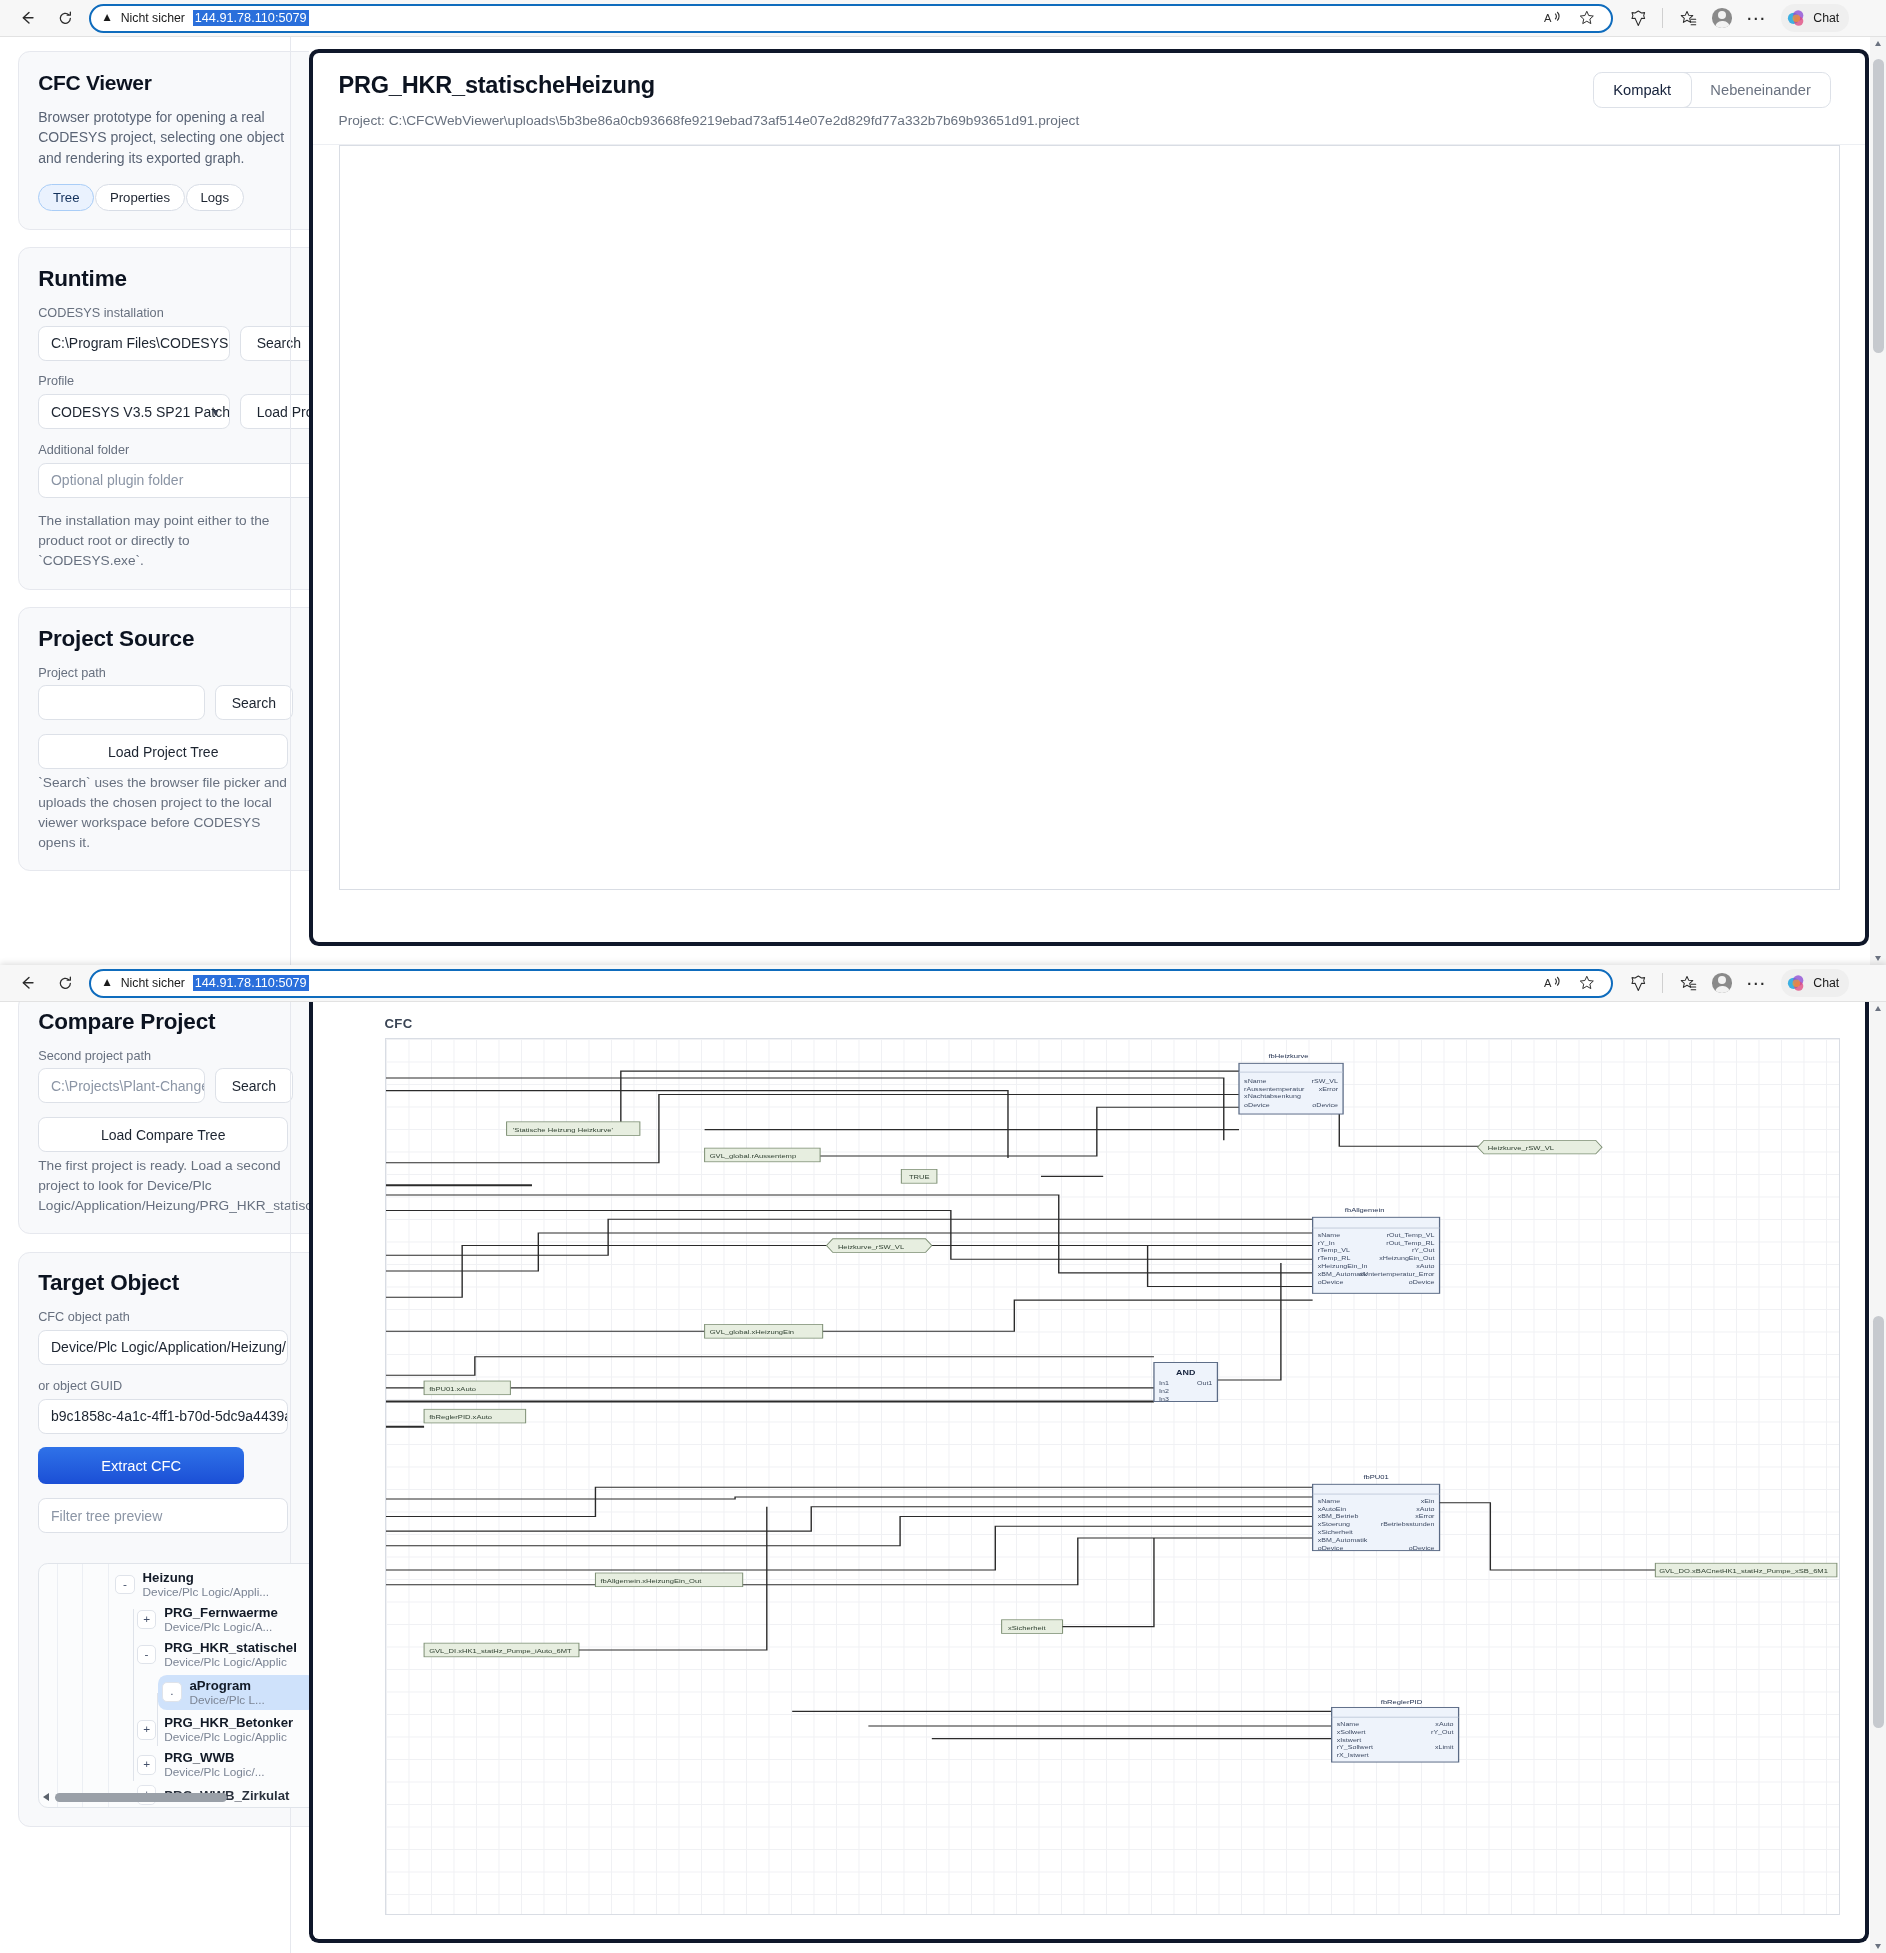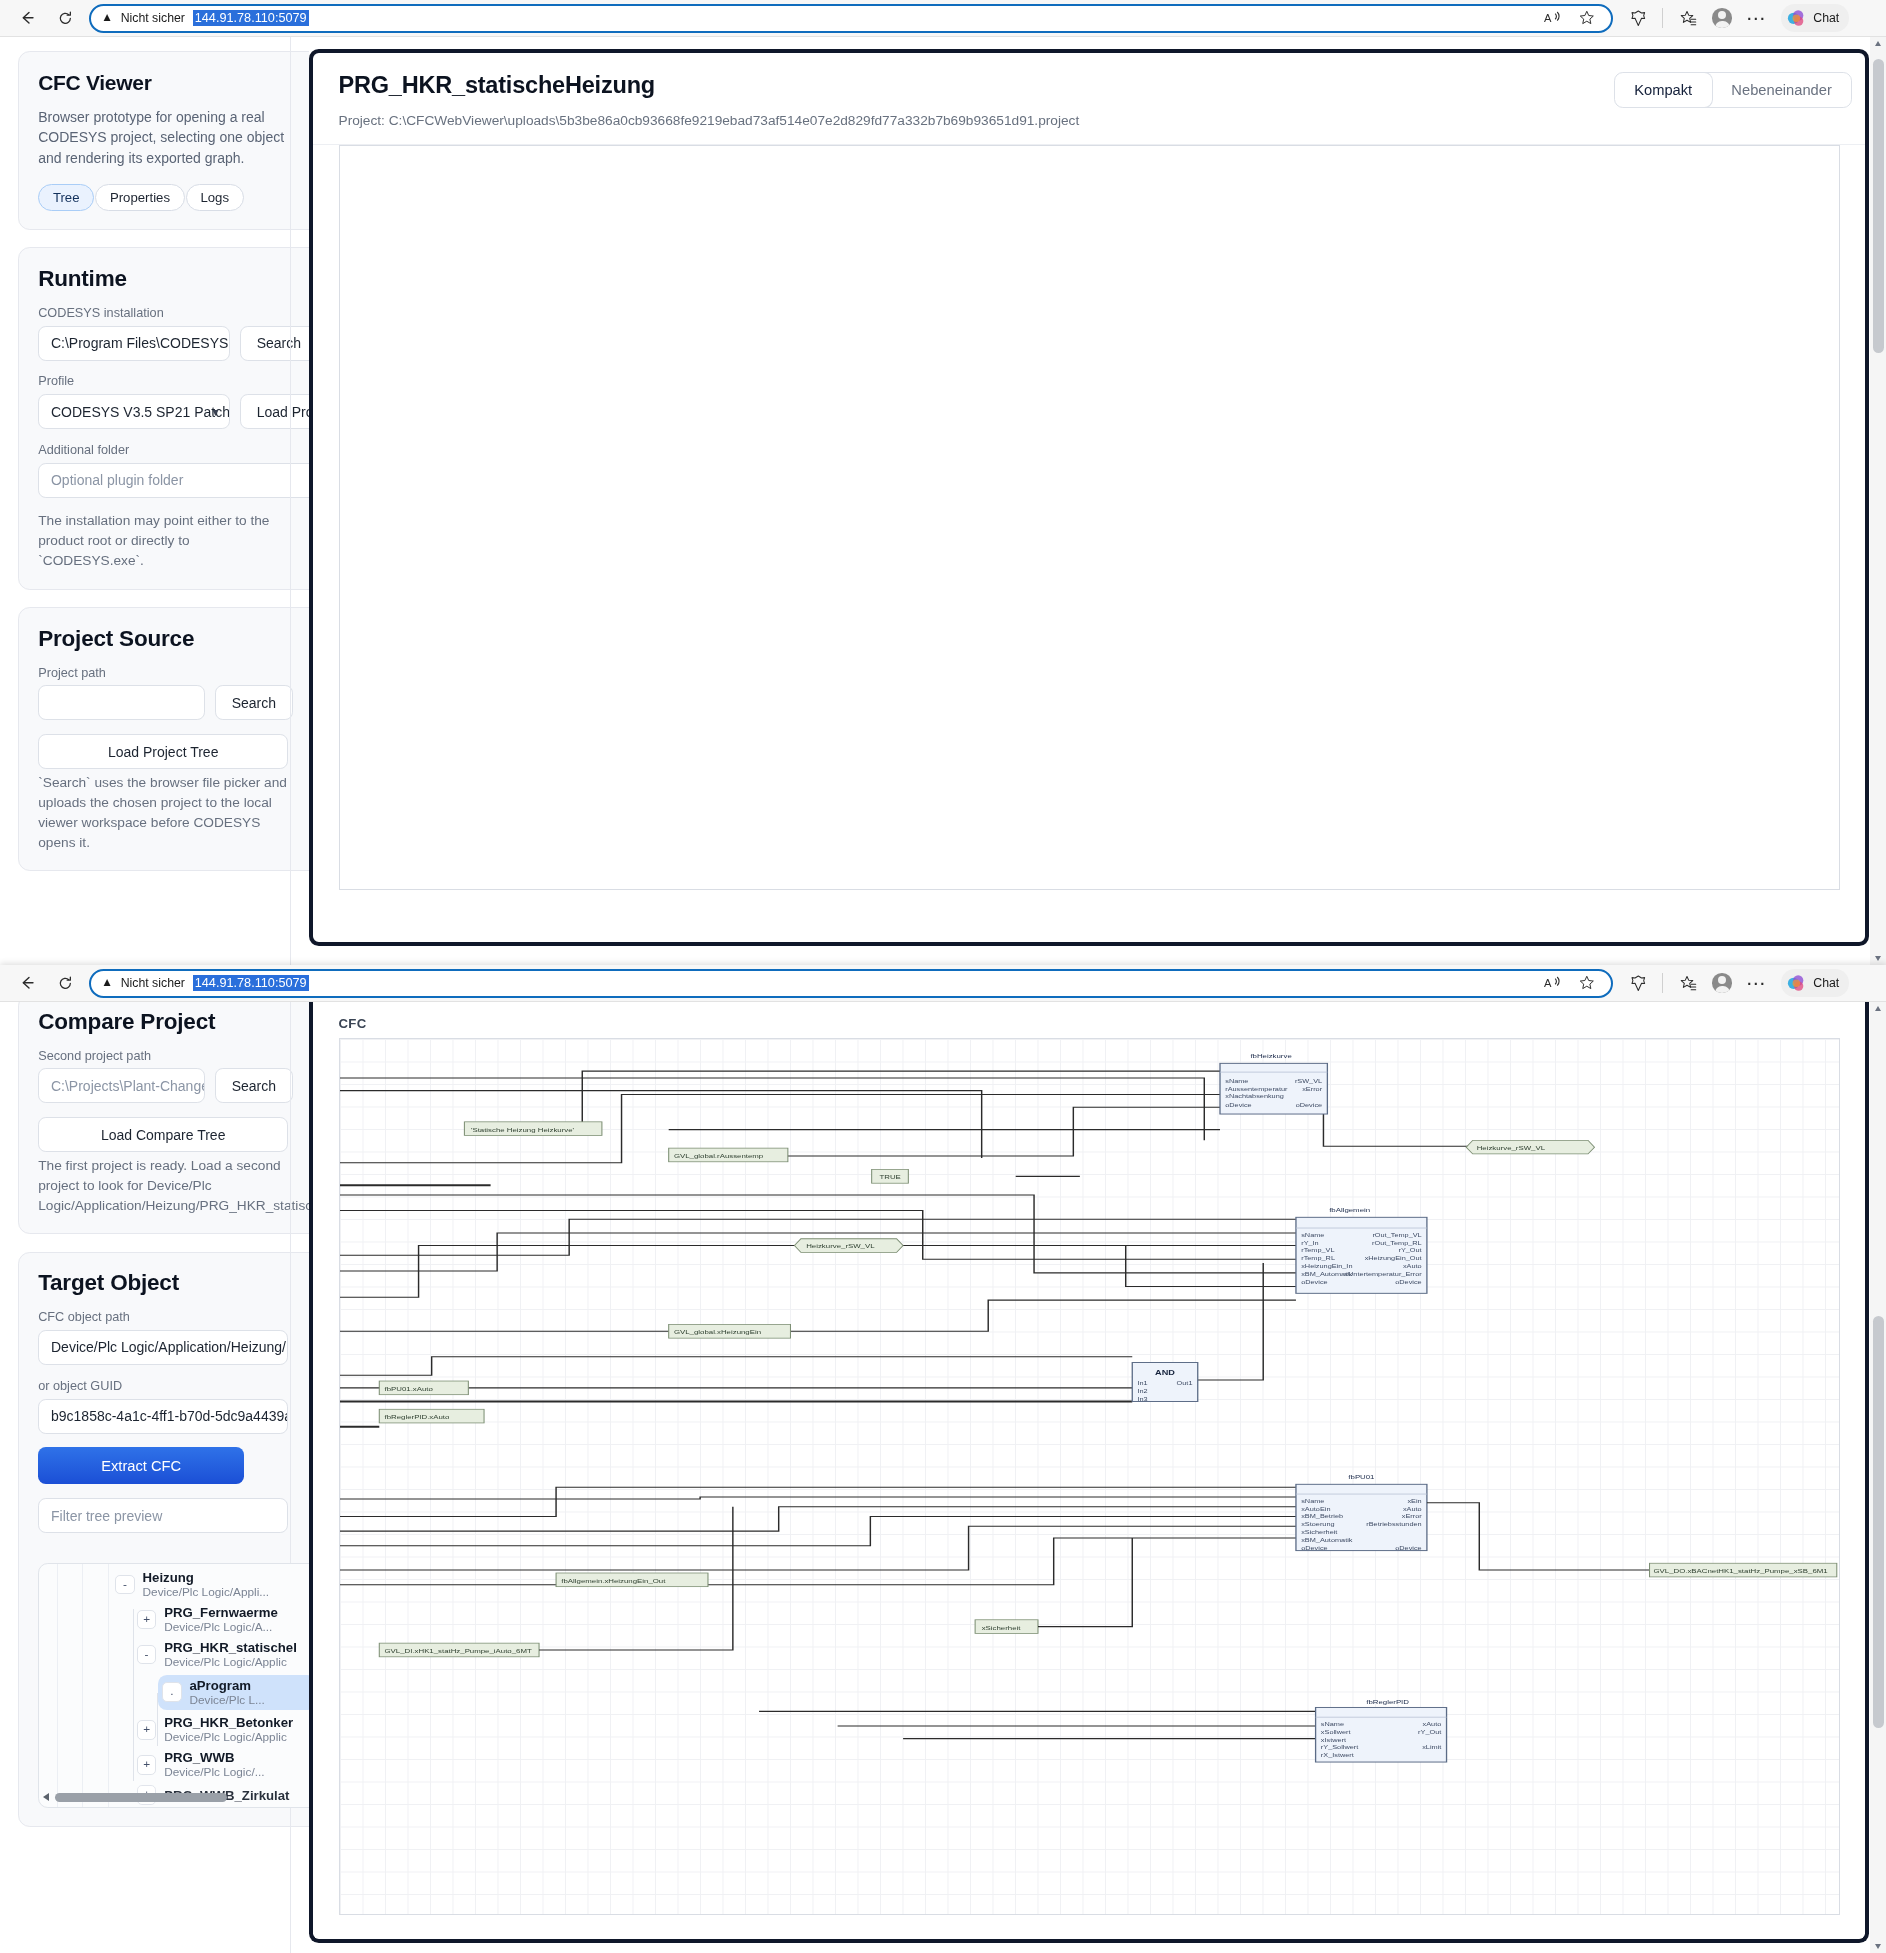--- a/index.html
+++ b/index.html
@@ -119,21 +119,21 @@
 
   
   .main { flex:1 1 auto; padding:11.8px 17.6px 0 0; min-width:0; }
   .panel {
     background:#ffffff; border:4px solid #0f172a; border-radius:9.8px; overflow:hidden;
   }
   .panel-head { padding:19.6px 25.5px 15.7px; position:relative; border-bottom:1px solid #edeff3;}
   .obj-title { font-size:23.5px; font-weight:bold; color:#0c1320; margin:0 0 13.7px; letter-spacing:-0.2px;}
   .obj-proj { font-size:13.7px; color:#68717f; }
   .seg {
-    position:absolute; right:13px; top:19.6px; display:flex; border:1px solid #dde1e8;
+    position:absolute; right:34px; top:19.6px; display:flex; border:1px solid #dde1e8;
     border-radius:8.8px; overflow:hidden; background:#ffffff;
   }
   .seg-btn { font-size:14.7px; padding:8.8px 19.6px; color:#6a7280; }
   .seg-btn.active { color:#14203a; background:#ffffff; box-shadow:0 0 0 1px #dde1e8; border-radius:7.8px; }
   .panel-sub { font-size:13.2px; font-weight:bold; color:#3a4454; padding:15.7px 25.5px 7.8px; letter-spacing:0.3px;}
   .canvas {
     margin:0 25.5px 0; border:1px solid #d9dde4; height:765px; background:#ffffff;
     background-image:
       linear-gradient(to right,#f0f1f4 1px,transparent 1px),
       linear-gradient(to bottom,#f0f1f4 1px,transparent 1px);
@@ -450,21 +450,21 @@
           <div class="tree-sb-h">
             <div class="tri tri-l"></div>
             <div class="hthumb"></div>
 
           </div>
         </div>
       </div>
     </div>
 
     <div class="main" style="padding-top:0;">
-      <div class="panel" style="height:941px;border-top:none;border-radius:0 0 9.8px 9.8px;">
+      <div class="panel" style="height:941px;border-top:none;border-radius:0 0 9.8px 9.8px;padding-left:46px;">
         <div class="panel-sub" style="padding-top:13.7px;">CFC</div>
         <div class="canvas" style="height:877px;margin-bottom:0;overflow:hidden;">
           <div class="cfc-wrap">
             <svg class="cfc" viewBox="0 0 1145 900" width="100%" height="877" preserveAspectRatio="none">
 
               <path class="wire bold" d="M0 150 H115"></path>
               <path class="wire" d="M0 53 H490 V122"></path>
               <path class="wire" d="M0 40 H660 V104"></path>
               <path class="wire" d="M0 127 H215 V57 H672"></path>
               <path class="wire" d="M95 93 H185 V33 H672"></path>

